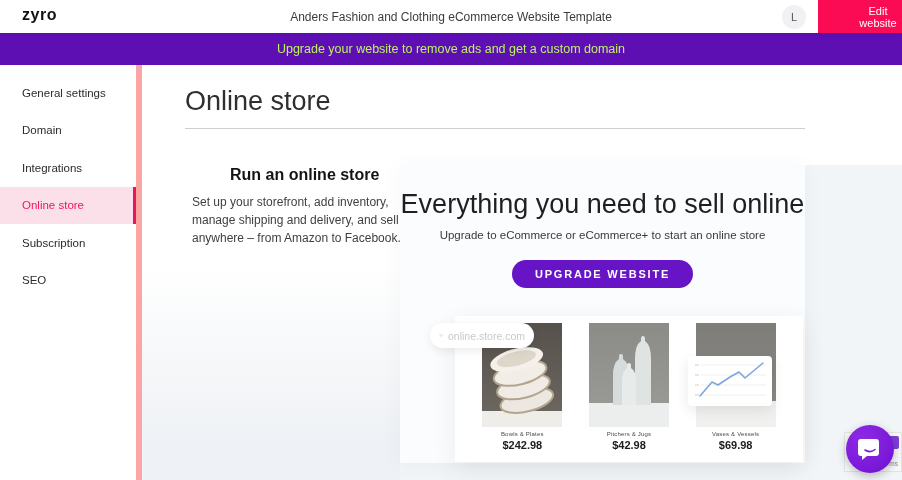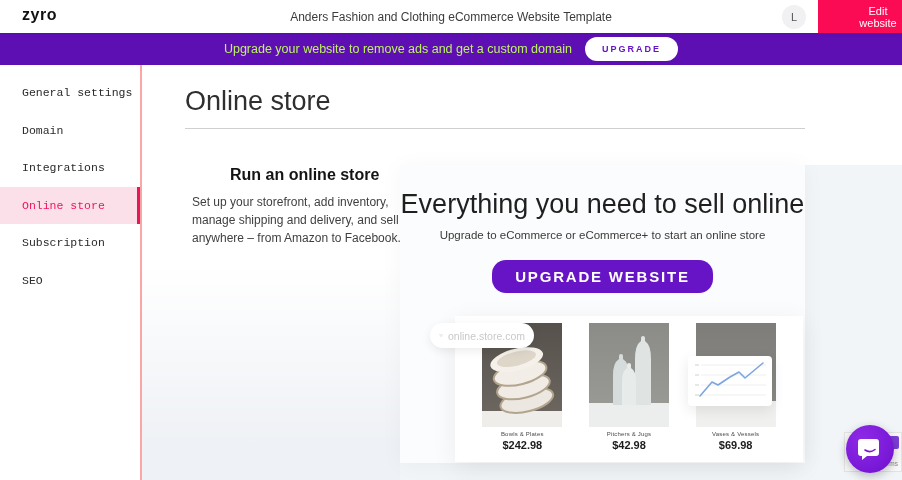--- a/index.html
+++ b/index.html
@@ -25,41 +25,41 @@
   
   .banner{
     position:absolute;left:0;top:33px;width:902px;height:32px;background:#5d0fb4;
     display:flex;align-items:center;justify-content:center;gap:13px;z-index:25;
   }
   .banner-text{color:#bef264;font-size:12.5px;}
   .banner-btn{background:#fff;color:#6614c6;font-size:9px;font-weight:bold;
     letter-spacing:2px;border:none;border-radius:14px;padding:7px 17px;cursor:pointer;}
   
   .sidebar{position:absolute;left:0;top:65px;width:142px;bottom:0;background:#fff;
-    border-right:2px solid #fca5a5;z-index:10;padding-top:9px;box-sizing:border-box;font-family:Liberation Mono, monospace;}
+    border-right:6px solid #fca5a5;z-index:10;padding-top:9px;box-sizing:border-box;}
   .side-item{height:37.5px;display:flex;align-items:center;padding-left:22px;
     font-size:11.5px;color:#2b2b2b;cursor:pointer;box-sizing:border-box;}
   .side-item.active{background:#fce0e9;border-right:3px solid #e8175a;color:#f0155c;}
   
   .main{position:absolute;left:142px;top:65px;right:0;bottom:0;background:#fff;}
   .page-title{position:absolute;left:43px;top:21px;font-size:27px;font-weight:400;color:#2f2f2f;}
   .title-divider{position:absolute;left:43px;top:63px;width:620px;height:1px;background:#cfcfcf;}
   .intro{position:absolute;left:50px;top:101px;width:210px;}
   .intro-heading{font-size:16px;font-weight:bold;color:#141414;padding-left:38px;}
   .intro-body{margin-top:9px;font-size:12px;color:#3f3f3f;line-height:18px;}
   .left-fade{position:absolute;left:0;top:200px;width:258px;bottom:0;
     background:linear-gradient(180deg,rgba(240,243,246,0) 0%,#eef1f5 85%);pointer-events:none;}
   
   .promo-region{position:absolute;left:258px;top:100px;right:0;bottom:0;background:#f2f5f8;}
   .promo-card{position:absolute;left:0;top:0;width:405px;height:298px;background:#fbfcfd;
     box-shadow:0 2px 22px rgba(0,0,0,.04);}
   .promo-heading{margin-top:24px;text-align:center;font-size:27px;font-weight:400;color:#1f1f1f;}
   .promo-sub{margin-top:9px;text-align:center;font-size:11.5px;color:#3a3a3a;}
   .promo-btn-row{margin-top:19px;text-align:center;}
-  .promo-btn{background:#6614c6;color:#fff;font-size:15px;font-weight:bold;letter-spacing:1.8px;
+  .promo-btn{background:#6614c6;color:#fff;font-size:11px;font-weight:bold;letter-spacing:1.8px;
     border:none;border-radius:14px;padding:8px 23px;cursor:pointer;}
   
   .products-card{position:absolute;left:55px;top:151px;width:348px;height:146px;background:#fff;
     box-shadow:0 6px 24px rgba(0,0,0,.07);display:flex;justify-content:space-around;
     padding:7px 14px 0 14px;box-sizing:border-box;z-index:2;}
   .product{width:80px;text-align:center;}
   .product svg{display:block;width:80px;height:104px;}
   .product-name{margin-top:4px;font-size:6px;color:#4a4a4a;letter-spacing:.2px;}
   .product-price{margin-top:2px;font-size:11px;font-weight:bold;color:#1c1c1c;}
   .address-pill{position:absolute;left:30px;top:158px;height:25px;width:104px;background:#fff;
@@ -84,21 +84,20 @@
 
 <div class="topbar">
   <div class="logo">zyro</div>
   <div class="topbar-title">Anders Fashion and Clothing eCommerce Website Template</div>
   <div class="avatar">L</div>
   <button class="edit-btn">Edit website</button>
 </div>
 
 <div class="banner">
   <span class="banner-text">Upgrade your website to remove ads and get a custom domain</span>
-  <button class="banner-btn">UPGRADE</button>
 </div>
 
 <div class="sidebar">
   <div class="side-item">General settings</div>
   <div class="side-item">Domain</div>
   <div class="side-item">Integrations</div>
   <div class="side-item active">Online store</div>
   <div class="side-item">Subscription</div>
   <div class="side-item">SEO</div>
 </div>

